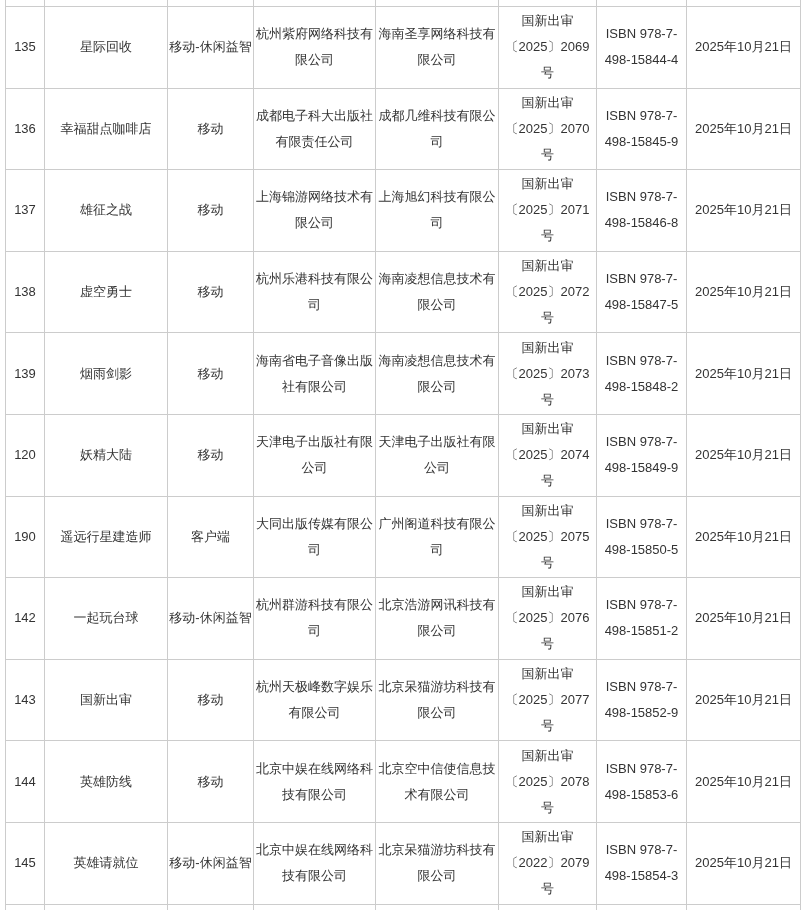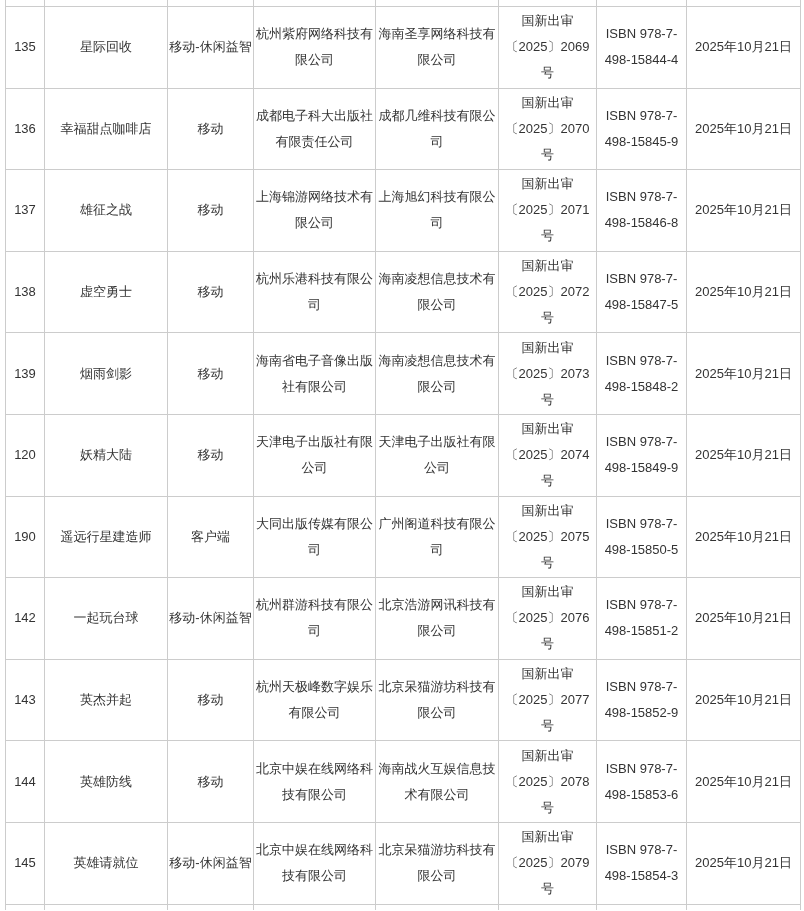--- a/index.html
+++ b/index.html
@@ -151,45 +151,45 @@
           <td>一起玩台球</td>
           <td>移动-休闲益智</td>
           <td>杭州群游科技有限公司</td>
           <td>北京浩游网讯科技有限公司</td>
           <td>国新出审〔2025〕2076号</td>
           <td>ISBN 978-7-498-15851-2</td>
           <td>2025年10月21日</td>
         </tr>
         <tr>
           <td>143</td>
-          <td>英杰并起</td>
+          <td>国新出审</td>
           <td>移动</td>
           <td>杭州天极峰数字娱乐有限公司</td>
           <td>北京呆猫游坊科技有限公司</td>
           <td>国新出审〔2025〕2077号</td>
           <td>ISBN 978-7-498-15852-9</td>
           <td>2025年10月21日</td>
         </tr>
         <tr>
           <td>144</td>
           <td>英雄防线</td>
           <td>移动</td>
           <td>北京中娱在线网络科技有限公司</td>
-          <td>海南战火互娱信息技术有限公司</td>
+          <td>北京空中信使信息技术有限公司</td>
           <td>国新出审〔2025〕2078号</td>
           <td>ISBN 978-7-498-15853-6</td>
           <td>2025年10月21日</td>
         </tr>
         <tr>
           <td>145</td>
           <td>英雄请就位</td>
           <td>移动-休闲益智</td>
           <td>北京中娱在线网络科技有限公司</td>
           <td>北京呆猫游坊科技有限公司</td>
-          <td>国新出审〔2025〕2079号</td>
+          <td>国新出审〔2022〕2079号</td>
           <td>ISBN 978-7-498-15854-3</td>
           <td>2025年10月21日</td>
         </tr>
         <tr class="partial-bottom" id="bottom-row">
         <td></td>
         <td></td>
         <td></td>
         <td></td>
         <td></td>
         <td></td>

